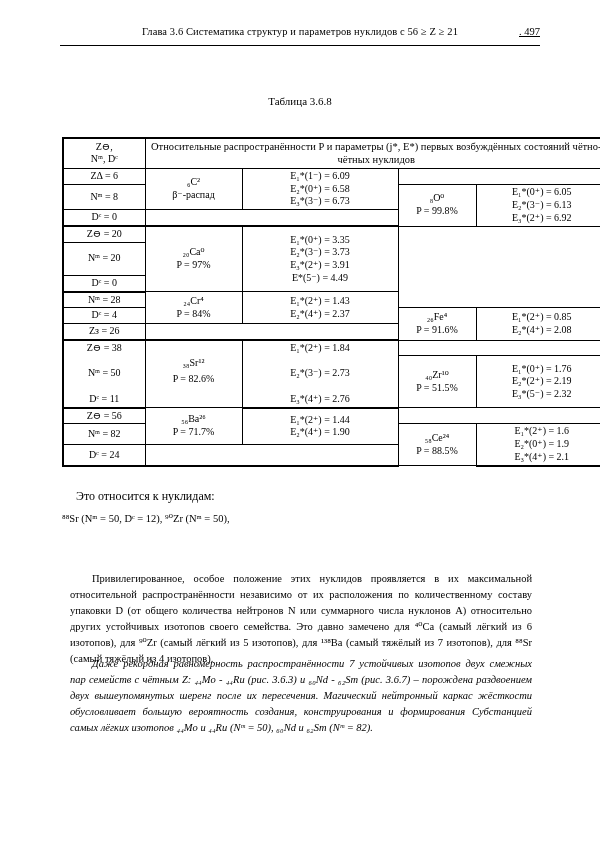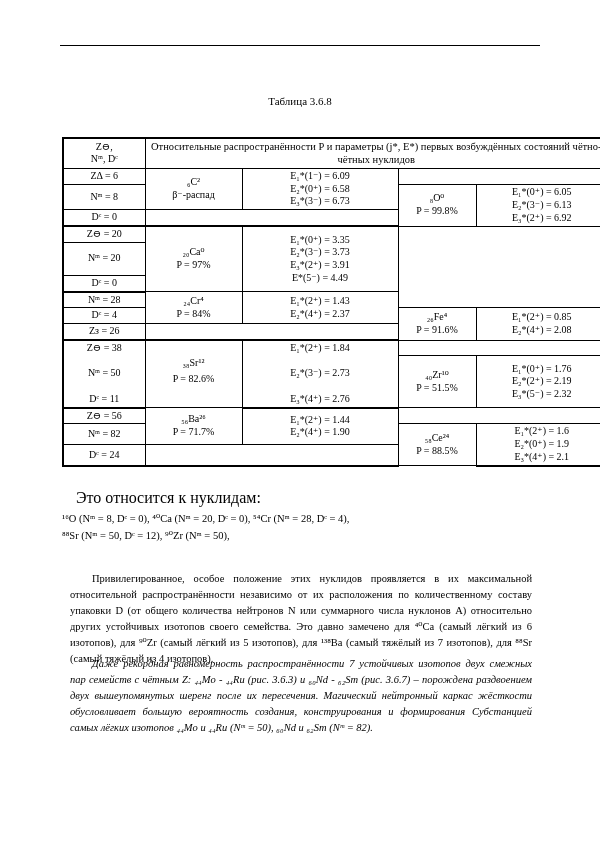--- a/index.html
+++ b/index.html
@@ -104,21 +104,21 @@
   .hdr-left { font-size: 10px; line-height: 1.35; }
   .cell-lines { line-height: 1.45; }
   .cell-lines div { white-space: nowrap; }
   .blank { }
 
   
   .body-txt {
     position: absolute;
     left: 76px;
     width: 464px;
-    font-size: 16px;
+    font-size: 12px;
   }
   .intro { top: 489px; }
   .nuclist {
     position: absolute;
     left: 62px;
     top: 510px;
     width: 478px;
     font-size: 10.5px;
     line-height: 1.62;
   }
@@ -133,20 +133,26 @@
   }
   .para.p1 { top: 563px; }
   .para.p2 { top: 648px; font-style: italic; }
   .para p { margin: 8px; text-indent: 22px; }
 </style>
 </head>
 <body>
 
 <div class="page">
 
+  <div class="runhead">
+    <div class="runhead-inner">
+      <span class="runhead-title">Глава 3.6 Систематика структур и параметров нуклидов с 56 ≥ Z ≥ 21</span>
+      <span class="runhead-page">. 497</span>
+    </div>
+  </div>
   <div class="runhead-rule"></div>
 
   <div class="tbl-num">Таблица 3.6.8</div>
 
   <div class="tbl-wrap">
   <table class="nuc">
     <colgroup>
       <col style="width:82px">
       <col style="width:97px">
       <col style="width:156px">
@@ -308,21 +314,20 @@
         <td class="thick-l thick-b">Dᶜ = 24</td>
         <td class="thick-b blank" colspan="2"></td>
       </tr>
     </tbody>
   </table>
   </div>
 
   <div class="body-txt intro">Это относится к нуклидам:</div>
 
   <div class="nuclist">
-    <div>¹⁶O (Nᵐ = 8, Dᶜ = 0),   ⁴⁰Ca (Nᵐ = 20, Dᶜ = 0),   ⁵⁴Cr (Nᵐ = 28, Dᶜ = 4),</div>
     <div>⁸⁸Sr (Nᵐ = 50, Dᶜ = 12),   ⁹⁰Zr (Nᵐ = 50),</div>
   </div>
 
   <div class="para p1">
     <p>Привилегированное, особое положение этих нуклидов проявляется в их максимальной относительной распространённости независимо от их расположения по количественному составу упаковки D (от общего количества нейтронов N или суммарного числа нуклонов A) относительно других устойчивых изотопов своего семейства. Это давно замечено для ⁴⁰Ca (самый лёгкий из 6 изотопов), для ⁹⁰Zr (самый лёгкий из 5 изотопов), для ¹³⁸Ba (самый тяжёлый из 7 изотопов), для ⁸⁸Sr (самый тяжёлый из 4 изотопов).</p>
   </div>
 
   <div class="para p2">
     <p>Даже рекордная равномерность распространённости 7 устойчивых изотопов двух смежных пар семейств с чётным Z: ₄₄Mo - ₄₄Ru (рис. 3.6.3) и ₆₀Nd - ₆₂Sm (рис. 3.6.7) – порождена раздвоением двух вышеупомянутых шеренг после их пересечения. Магический нейтронный каркас жёсткости обусловливает большую вероятность создания, конструирования и формирования Субстанцией самых лёгких изотопов ₄₄Mo и ₄₄Ru (Nᵐ = 50), ₆₀Nd и ₆₂Sm (Nᵐ = 82).</p>
   </div>

